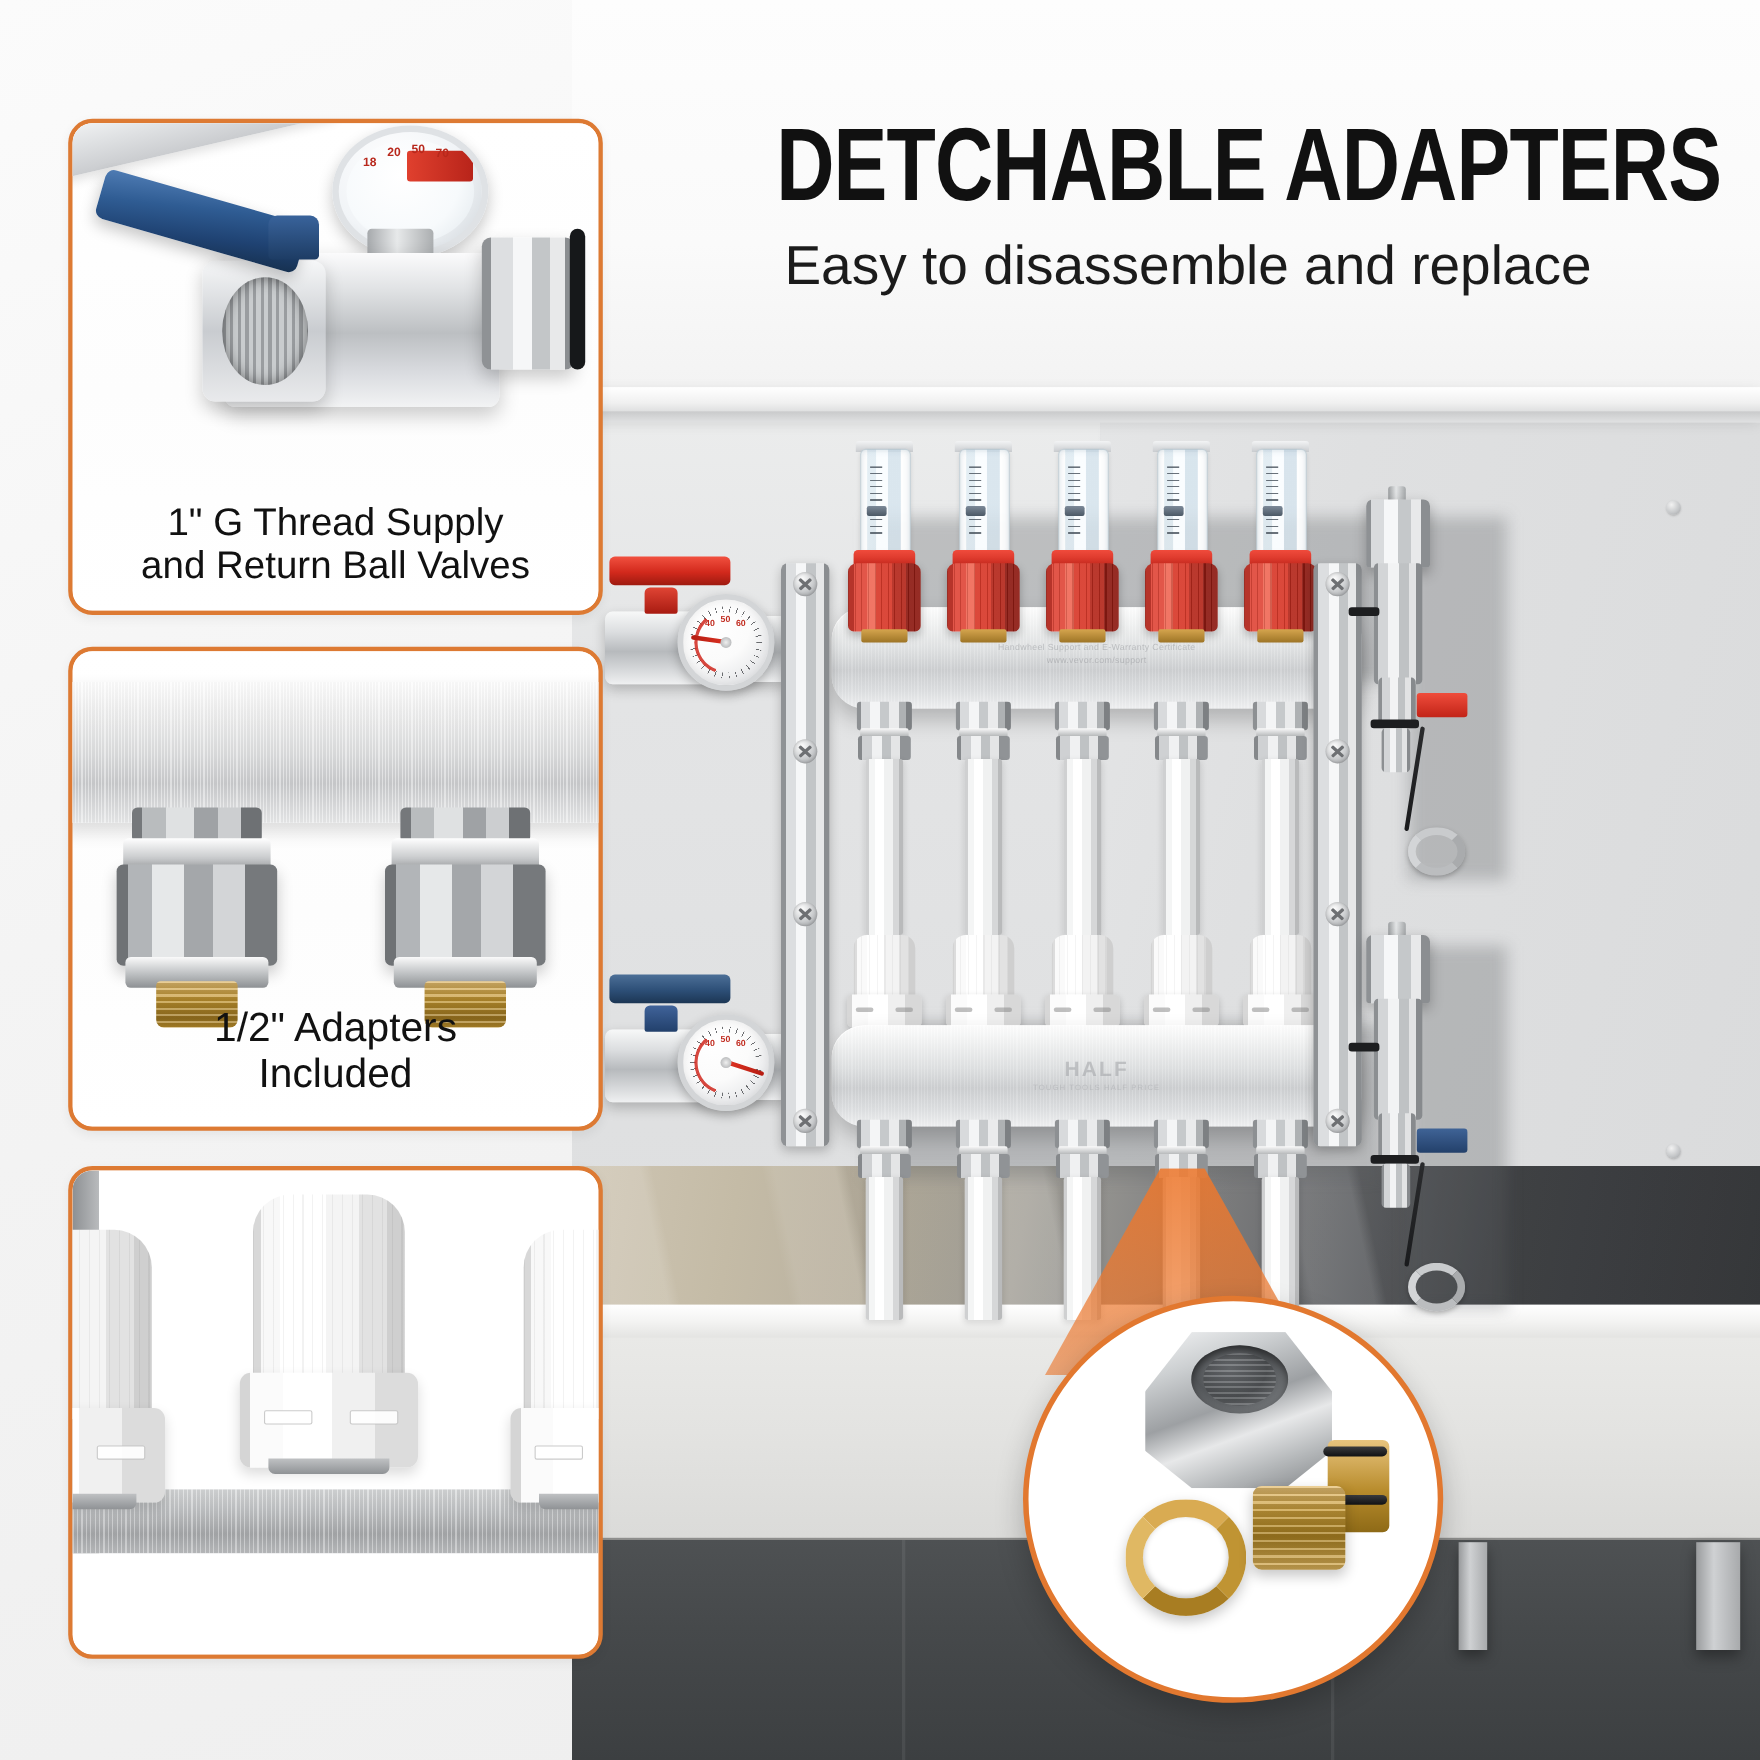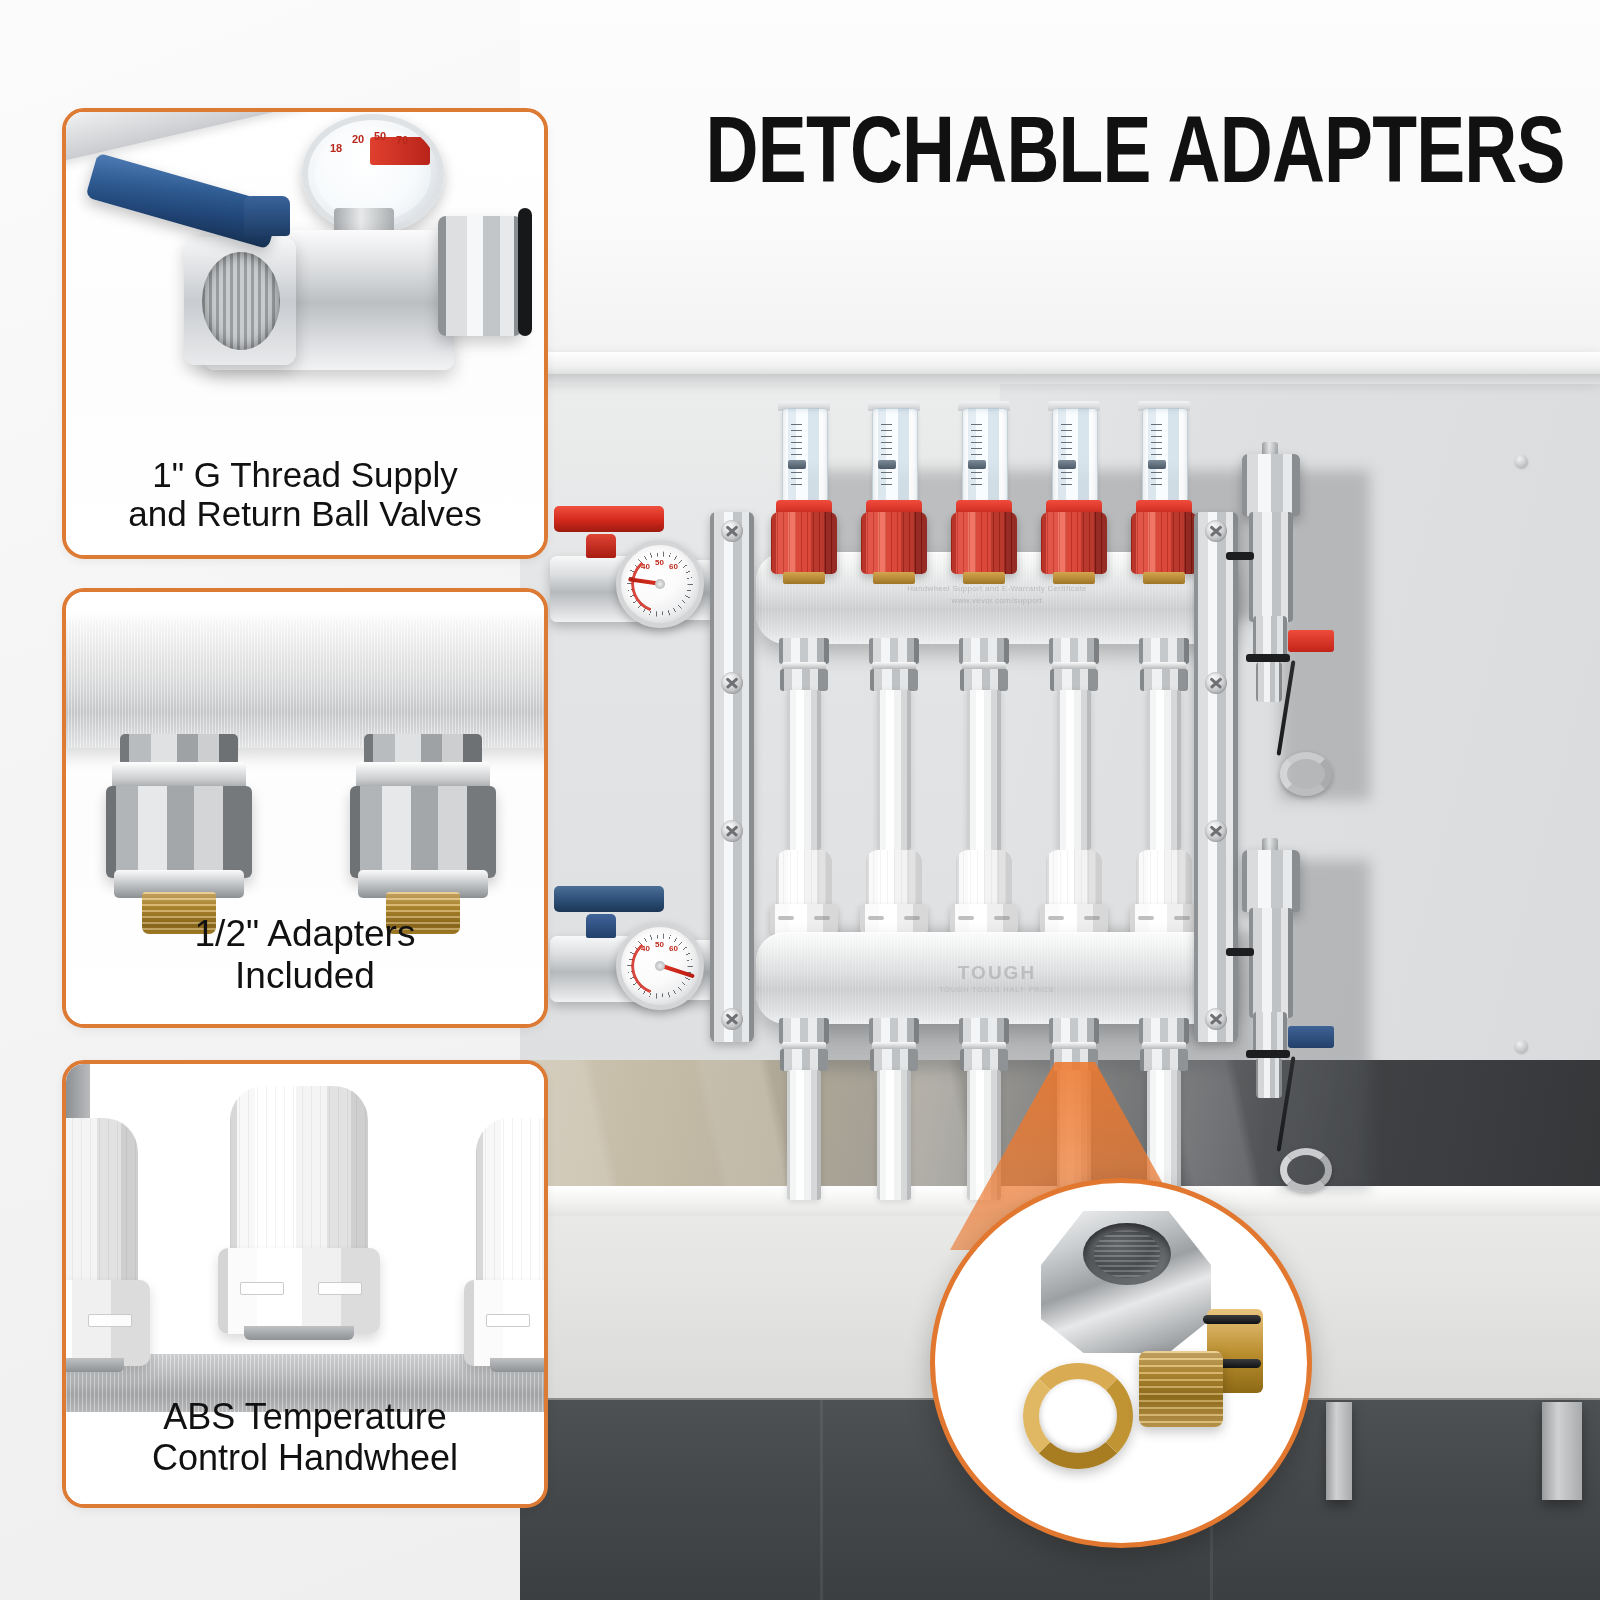--- a/index.html
+++ b/index.html
@@ -789,21 +789,21 @@
         <div class="gauge-ticks"></div>
         <div class="gauge-red-arc"></div>
         <div class="gauge-num" style="left:20px; top:17px;">40</div>
         <div class="gauge-num" style="left:34px; top:13px;">50</div>
         <div class="gauge-num" style="left:48px; top:17px;">60</div>
         <div class="gauge-needle" style="transform: translateY(-50%) rotate(18deg);"></div>
         <div class="gauge-hub"></div>
       </div>
 
       <div class="bar" style="left:236px; top:932px; width:482px; height:92px;"></div>
-      <div class="bar-engrave" style="left:236px; top:962px; width:482px; font-size:19px; font-weight:bold; letter-spacing:2px; color:rgba(160,162,165,0.55);">TOUGH</div>
+      <div class="bar-engrave" style="left:236px; top:962px; width:482px; font-size:19px; font-weight:bold; letter-spacing:2px; color:rgba(160,162,165,0.55);">HALF</div>
       <div class="bar-engrave" style="left:236px; top:986px; width:482px; font-size:7px; letter-spacing:1px; color:rgba(168,170,173,0.5);">TOUGH TOOLS HALF PRICE</div>
 
       <div class="hexadapter" style="left:259px; top:1018px;">
         <div class="hex-nut"></div>
         <div class="hex-ring"></div>
         <div class="hex-nut2"></div>
       </div>
       <div class="pipe" style="left:267px; top:1070px; height:130px;"></div>
 
       <div class="hexadapter" style="left:349px; top:1018px;">
@@ -880,20 +880,21 @@
       <div class="part-flange" style="left:272px; top:126px; width:56px; height:84px;"></div>
       <div class="part-oring" style="left:268px; top:132px; width:58px;"></div>
       <div class="part-oring" style="left:266px; top:176px; width:60px;"></div>
       <div class="part-barb" style="left:204px; top:168px; width:84px; height:76px;">
         <div class="part-barb-ribs"></div>
       </div>
     </div>
   </div>
 
   <div class="headline">DETCHABLE ADAPTERS</div>
+  <div class="subhead">Easy to disassemble and replace</div>
 
   <div class="panel" style="left: 62px; top: 108px; width: 478px; height: 443px; border-color: rgb(221, 122, 51);">
     <div class="panel-photo">
       <div class="p1-bg"></div>
       <div class="p1-manifoldbar"></div>
       <div class="p1-gauge">
         <div class="p1-gauge-face"></div>
         <div class="p1-gauge-red"></div>
         <div class="p1-scale-num" style="left:22px; top:22px;">18</div>
         <div class="p1-scale-num" style="left:44px; top:13px;">20</div>
@@ -959,17 +960,15 @@
       </div>
 
       <div class="p3-hw" style="left:398px; top:54px;">
         <div class="p3-hw-top"></div>
         <div class="p3-hw-base"></div>
         <div class="p3-hw-slot" style="left:22px;"></div>
 
         <div class="p3-hw-foot"></div>
       </div>
     </div>
-    <div class="panel-caption" style="font-size:36px; bottom:12px;">ABS Temperature
-Control Handwheel</div>
   </div>
 
 </div>
 
 </body></html>

